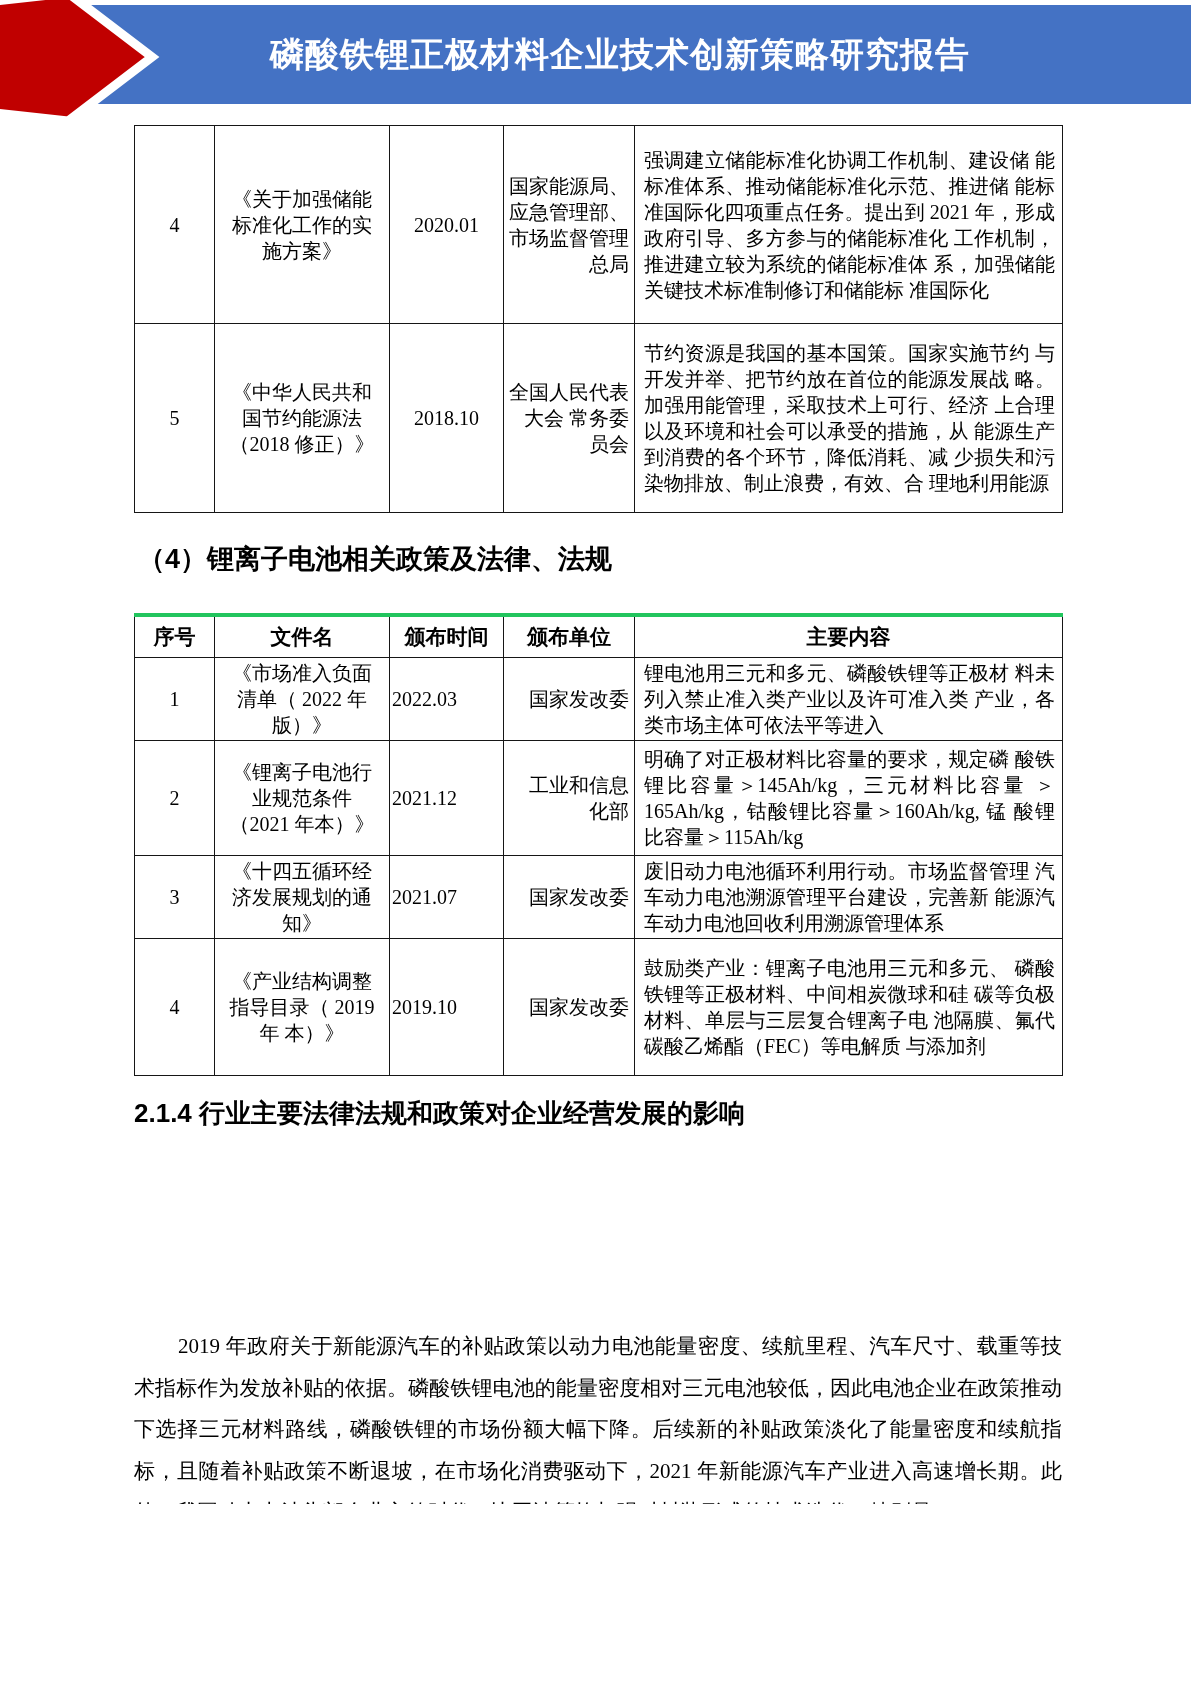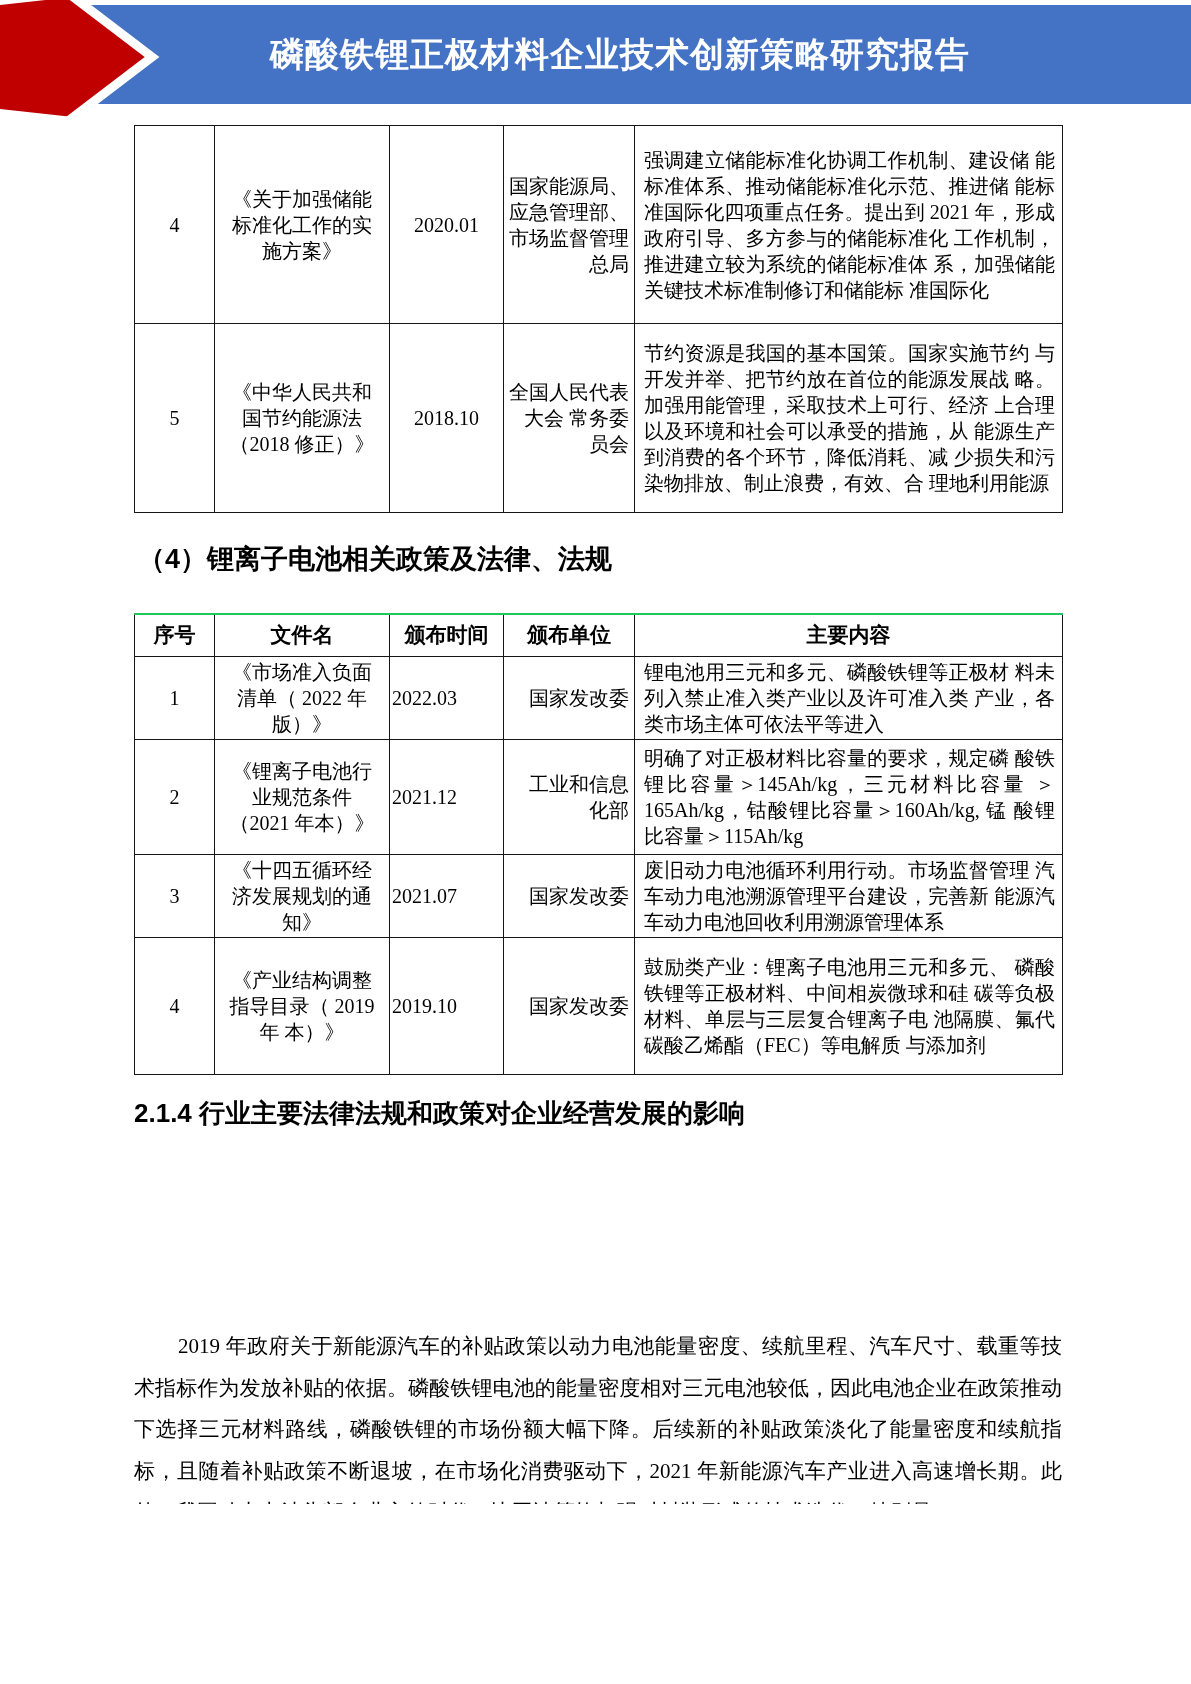--- a/index.html
+++ b/index.html
@@ -13,21 +13,21 @@
   .header-title {
     position:absolute; top:0; left:130px; width:980px; height:99px; line-height:99px;
     text-align:center; color:#ffffff; font-family:"Liberation Sans", sans-serif;
     font-weight:bold; font-size:34px; letter-spacing:1px; white-space:nowrap;
   }
   .header-arrow { position:absolute; top:-4px; left:0; width:165px; height:122px; }
 
   
   table { border-collapse:collapse; table-layout:fixed; position:absolute; left:134px; width:928px; }
   #t1 { top:125px; }
-  #t2 { top:613px; border-top:2px solid #22c55e; }
+  #t2 { top:613px; border-top:4px solid #22c55e; }
   td, th { border:1px solid #161616; vertical-align:middle; font-size:20px; line-height:26px; overflow:hidden; }
   th { font-weight:bold; text-align:center; font-size:21px; }
   .c-no      { text-align:center; }
   .c-doc     { text-align:center;   padding:2px 5px; }
   .c-date    { text-align:center; }
   #t2 .c-date{ text-align:left;   padding-left:2px; }
   .c-issuer  { text-align:right; padding:2px 5px; }
   .c-summary { text-align:justify; padding:2px 7px 2px 9px; }
 
   

